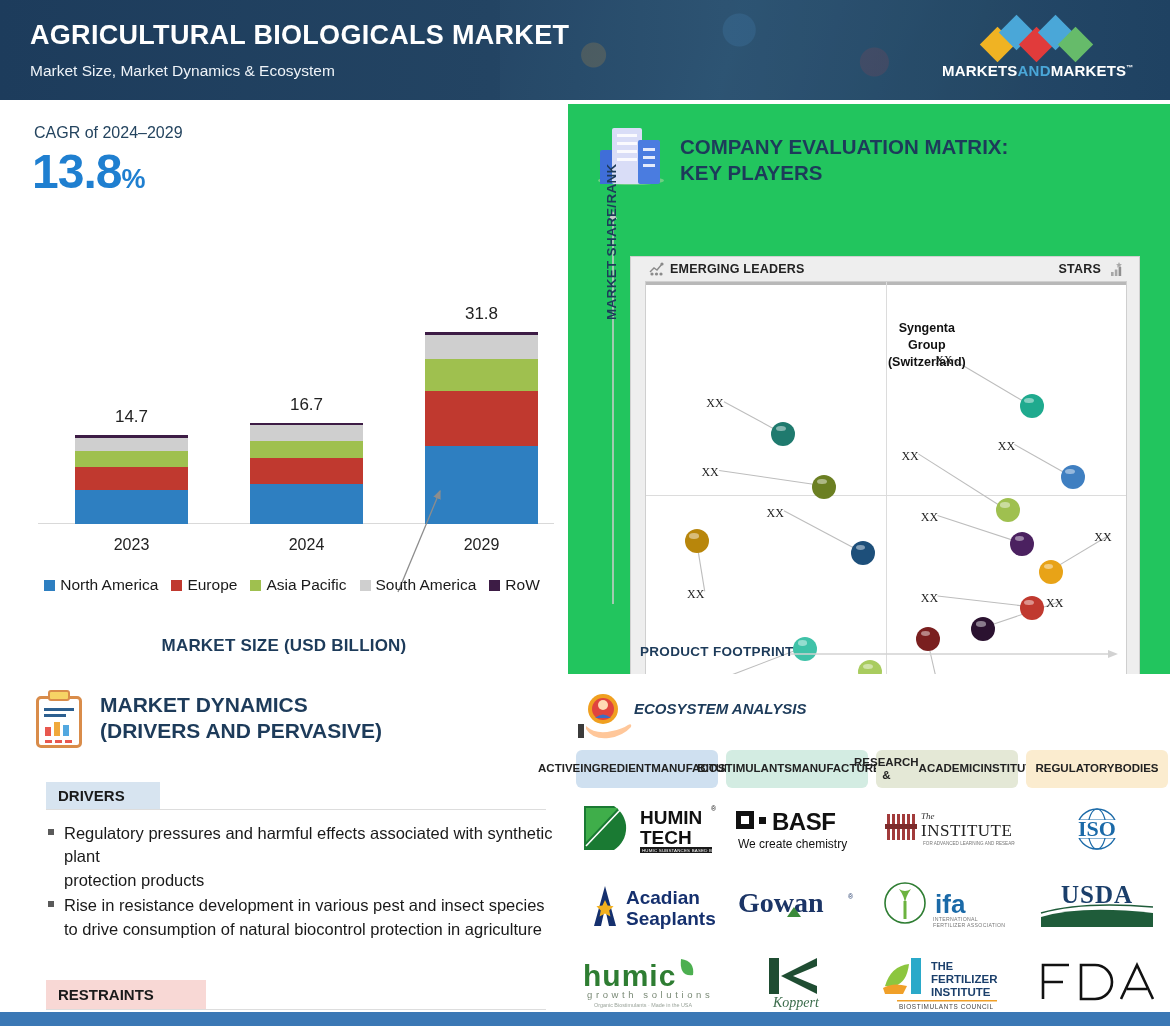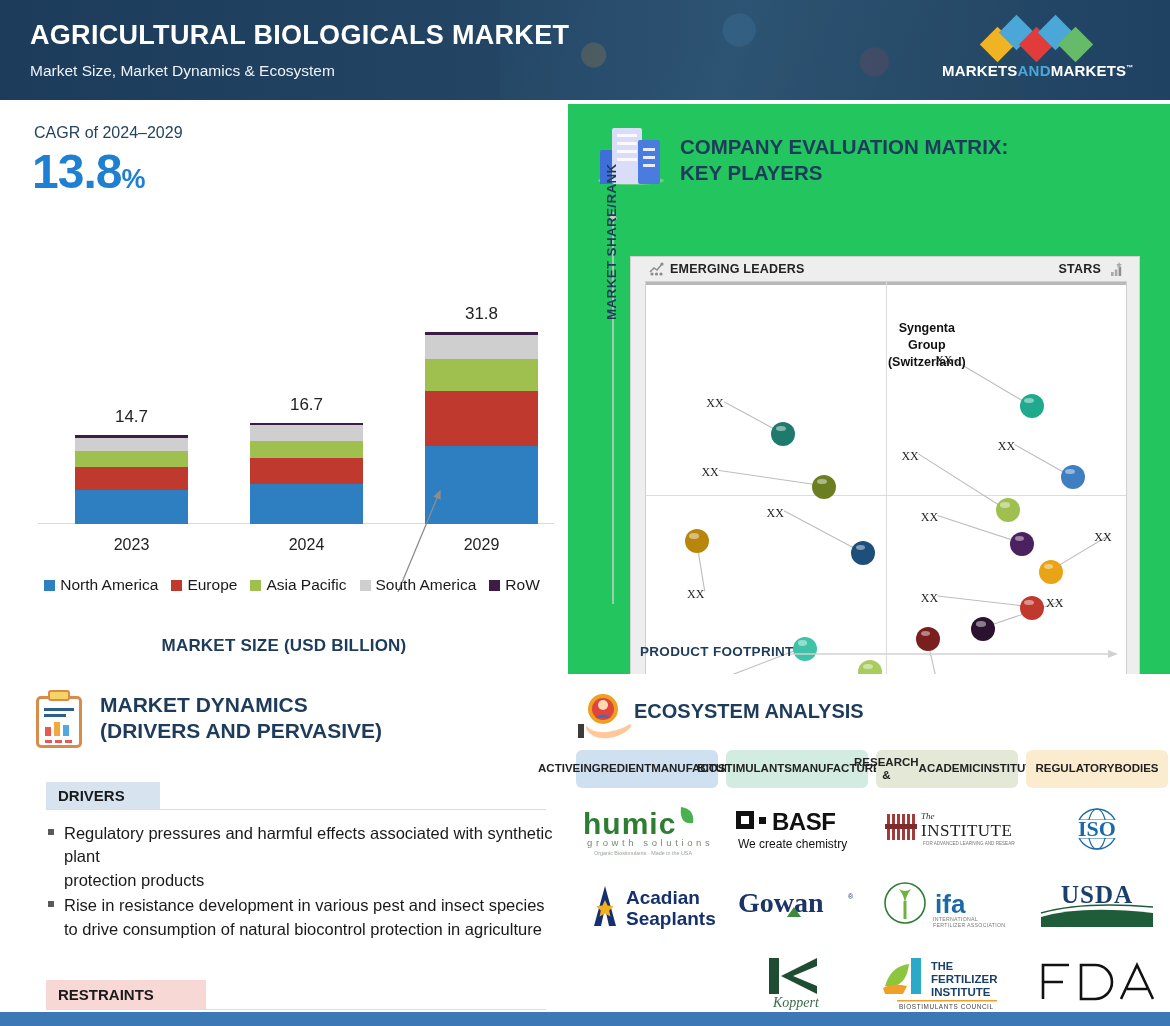--- a/index.html
+++ b/index.html
@@ -168,21 +168,21 @@
   .axis-y-arrow { position:absolute; left:640px; top:225px; }
   .axis-x-label {
     position:absolute; left:640px; top:644px;
     font-size:13.5px; font-weight:bold; color:#1d3b5a; letter-spacing:.3px;
   }
 
   
   .eco { position:absolute; left:568px; top:674px; width:602px; height:330px; background:#fff; }
   .eco-icon { position:absolute; left:8px; top:18px; width:58px; height:52px; }
   .eco-title {
-    position:absolute; left:66px; top:26px; font-size:20px; font-weight:bold; color:#1d3b5a;
+    position:absolute; left:66px; top:26px; font-size:15px; font-weight:bold; color:#1d3b5a;font-style:italic;
   }
   .eco-cols { position:absolute; left:8px; top:76px; width:588px; display:flex; gap:8px; }
   .eco-col { width:142px; }
   .eco-head {
     height:38px; border-radius:6px; display:flex; align-items:center; justify-content:center;
     text-align:center; font-size:11.5px; font-weight:bold; color:#222; line-height:1.15; padding:2px;
   }
   .eco-logos { margin-top:10px; display:flex; flex-direction:column; align-items:center; gap:14px; }
   .logo-box { height:62px; width:142px; display:flex; align-items:center; justify-content:center; }
 
@@ -509,34 +509,46 @@
     </div>
     <div class="eco-title">ECOSYSTEM ANALYSIS</div>
     <div class="eco-cols" id="eco-cols">
         <div class="eco-col">
           <div class="eco-head" style="background: rgb(207, 224, 240);">
             <div>ACTIVE</div>
             <div>INGREDIENT</div>
             <div>MANUFACTURERS</div>
           </div>
           <div class="eco-logos">
+            <div class="logo-box" title="HUMINTECH">
+              <svg width="138" height="54" viewBox="0 0 138 54">
+                <path d="M6,4 h30 a26,26 0 0 1 0,44 h-30 z" fill="#1a7a33"></path>
+                <path d="M8,6 L40,6 L8,40 z" fill="#3fae4a"></path>
+                <line x1="8" y1="44" x2="44" y2="6" stroke="#fff" stroke-width="1.6"></line>
+                <text x="62" y="22" font-family="Liberation Sans, sans-serif" font-size="19" font-weight="bold" fill="#111">HUMIN</text>
+                <text x="62" y="42" font-family="Liberation Sans, sans-serif" font-size="19" font-weight="bold" fill="#111">TECH</text>
+                <text x="133" y="9" font-size="7" fill="#111">®</text>
+                <rect x="62" y="45" width="72" height="6" fill="#1a1a1a"></rect>
+                <text x="64" y="50" font-size="4.4" fill="#fff" letter-spacing="0.2">HUMIC SUBSTANCES BASED BIOSTIMULANTS</text>
+              </svg>
+            </div>
+            <div class="logo-box" title="Acadian Seaplants">
+              <svg width="138" height="50" viewBox="0 0 138 50">
+                <path d="M16,46 L27,6 L38,46 L31,46 L27,28 L23,46 z" fill="#15306e"></path>
+                <path d="M27,20 l2.6,5.6 l6,0.7 l-4.4,4.2 l1.2,6 l-5.4,-3 l-5.4,3 l1.2,-6 l-4.4,-4.2 l6,-0.7 z" fill="#f2b01e"></path>
+                <text x="48" y="24" font-family="Liberation Sans, sans-serif" font-size="19" font-weight="bold" fill="#15306e">Acadian</text>
+                <text x="48" y="45" font-family="Liberation Sans, sans-serif" font-size="19" font-weight="bold" fill="#15306e">Seaplants</text>
+              </svg>
+            </div>
             <div class="logo-box" title="humic growth solutions">
               <svg width="140" height="56" viewBox="0 0 140 56">
                 <text x="6" y="33" font-family="Liberation Sans, sans-serif" font-size="30" font-weight="bold" fill="#2e7d32" letter-spacing="1">humic</text>
                 <path d="M104,6 q14,2 12,16 q-14,2 -12,-16 z" fill="#4caf50"></path>
                 <text x="10" y="45" font-family="Liberation Sans, sans-serif" font-size="9.5" fill="#7a8a76" letter-spacing="3.6">growth solutions</text>
                 <text x="17" y="54" font-family="Liberation Sans, sans-serif" font-size="5.4" fill="#9aa39a">Organic Biostimulants  ·  Made in the USA</text>
-              </svg>
-            </div>
-            <div class="logo-box" title="Acadian Seaplants">
-              <svg width="138" height="50" viewBox="0 0 138 50">
-                <path d="M16,46 L27,6 L38,46 L31,46 L27,28 L23,46 z" fill="#15306e"></path>
-                <path d="M27,20 l2.6,5.6 l6,0.7 l-4.4,4.2 l1.2,6 l-5.4,-3 l-5.4,3 l1.2,-6 l-4.4,-4.2 l6,-0.7 z" fill="#f2b01e"></path>
-                <text x="48" y="24" font-family="Liberation Sans, sans-serif" font-size="19" font-weight="bold" fill="#15306e">Acadian</text>
-                <text x="48" y="45" font-family="Liberation Sans, sans-serif" font-size="19" font-weight="bold" fill="#15306e">Seaplants</text>
               </svg>
             </div>
           </div>
         </div>
         <div class="eco-col">
           <div class="eco-head" style="background: rgb(211, 236, 226);">
             <div>BIOSTIMULANTS</div>
             <div>MANUFACTURERS</div>
           </div>
           <div class="eco-logos">

